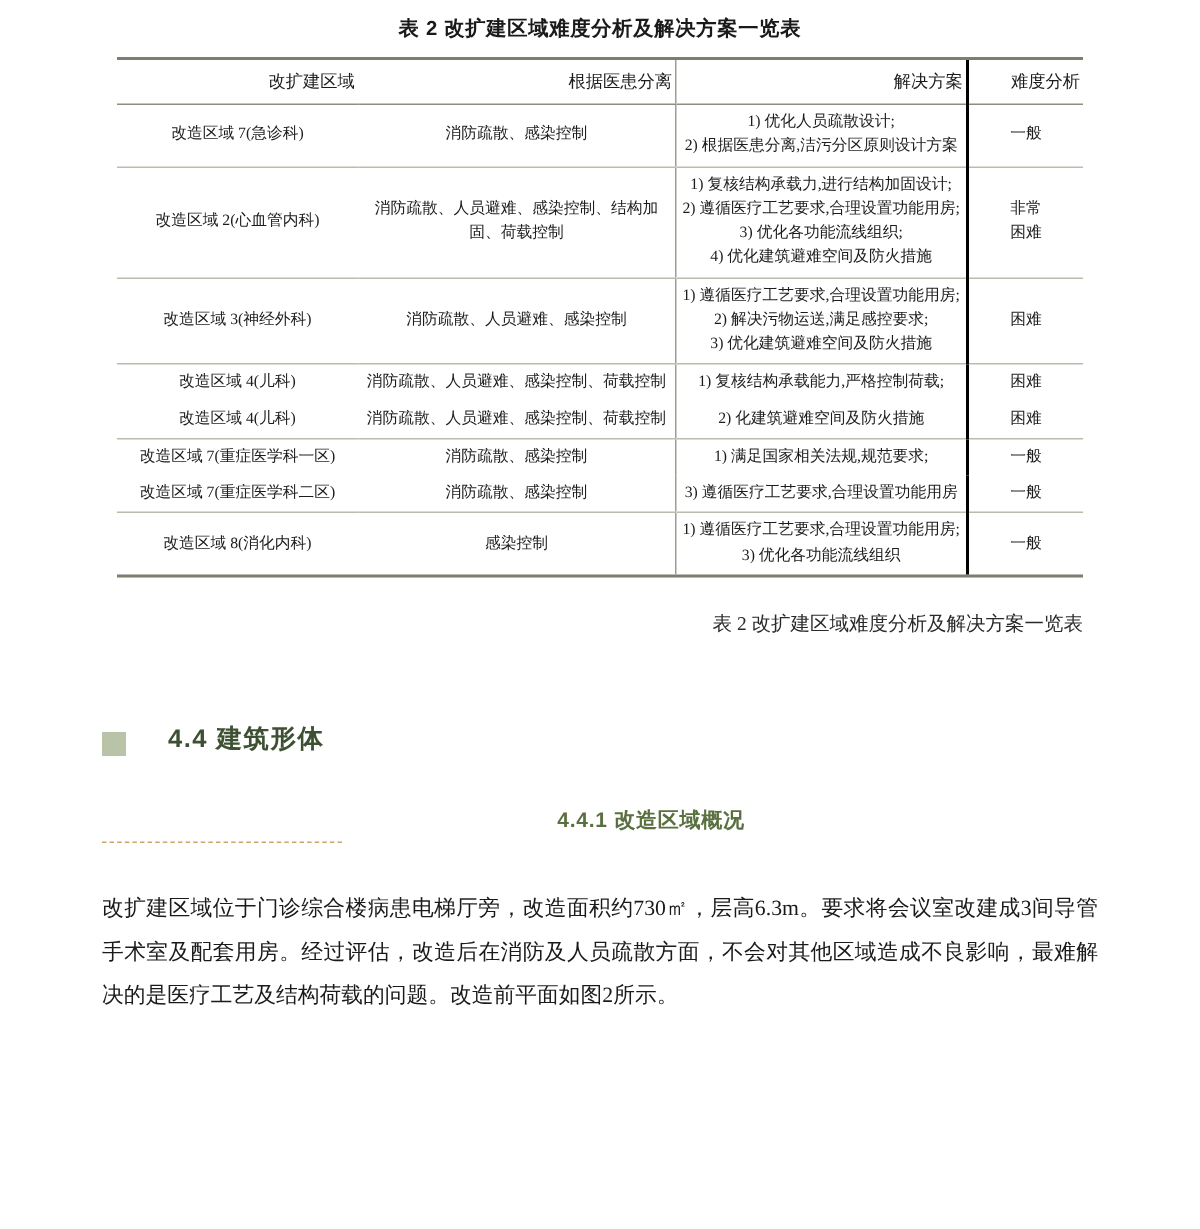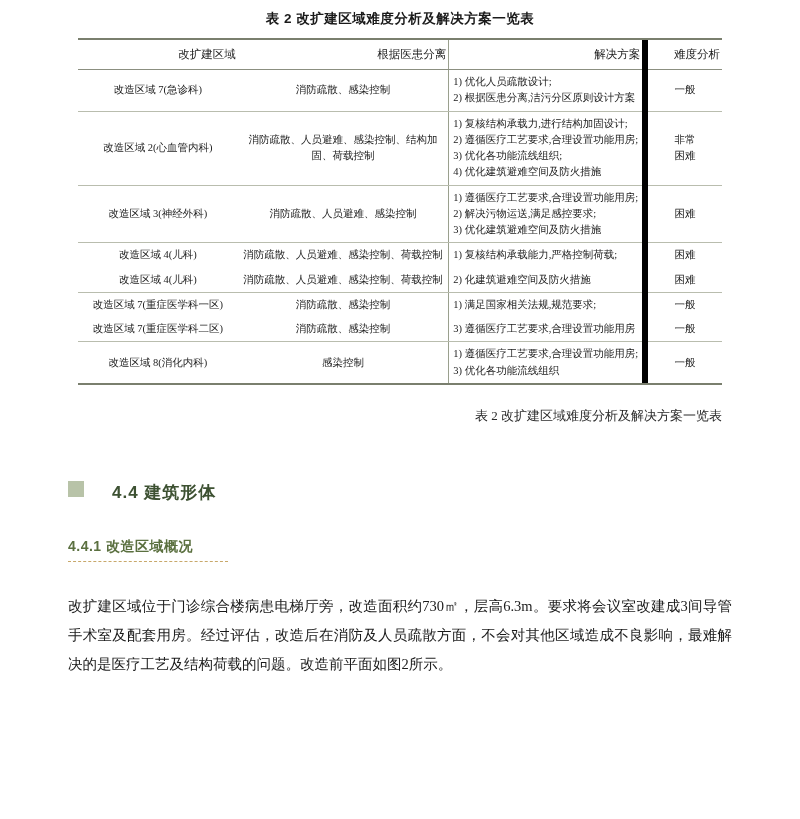--- a/index.html
+++ b/index.html
@@ -56,51 +56,51 @@
     font-family: "Liberation Serif", "DejaVu Serif", serif;
   }
   table.main-table td {
     padding: 4px 4px;
     text-align: center;
     vertical-align: middle;
     line-height: 1.55;
   }
   .col-area   { width: 25%; }
   .col-diff   { width: 33%; }
-  .col-sol    { width: 30%; border-left: 1px solid #9aa08e; border-right: 6px solid #000000; margin-top: 39px; }
+  .col-sol    { width: 30%; border-left: 1px solid #9aa08e; border-right: 2px solid #000000; margin-top: 39px; }
   .col-level  { width: 12%; }
 
   td.col-sol {
     text-align: left;
     padding-left: 16px;
   }
   td.col-sol .sol-line {
     white-space: nowrap;
-    text-align: left;
+    text-align: center;
   }
   tr.row-sep > td {
     border-bottom: 1px solid #b9bdae;
   }
   tr.no-sep > td {
     border-bottom: none;
   }
 
   
   .table-caption-bottom {
     text-align: right;
     margin: 22px 78px 0 0;
     font-size: 13px;
     font-family: "Liberation Serif", "DejaVu Serif", serif;
     color: #2a2a2a;
   }
 
   
   .section-heading {
     display: flex;
-    align-items: flex-start;
+    align-items: flex-end;
     margin: 56px 0 0 68px;
   }
   .section-heading .marker {
     width: 16px;
     height: 16px;
     background: #b8c3a8;
     margin-right: 28px;
     flex: none;
   }
   .section-heading .heading-text {
@@ -123,20 +123,21 @@
   
   .sub-heading {
     margin: 34px 0 0 68px;
   }
   .sub-heading .sub-text {
     font-family: "Liberation Sans", "DejaVu Sans", sans-serif;
     font-weight: 700;
     font-size: 14px;
     color: #5b7040;
     letter-spacing: 0.5px;
+    text-align: center;
   }
   .sub-heading .dashes {
     margin-top: 5px;
     width: 160px;
     border-top: 1.5px dashed #c8a86a;
   }
 </style>
 </head>
 <body>
 

